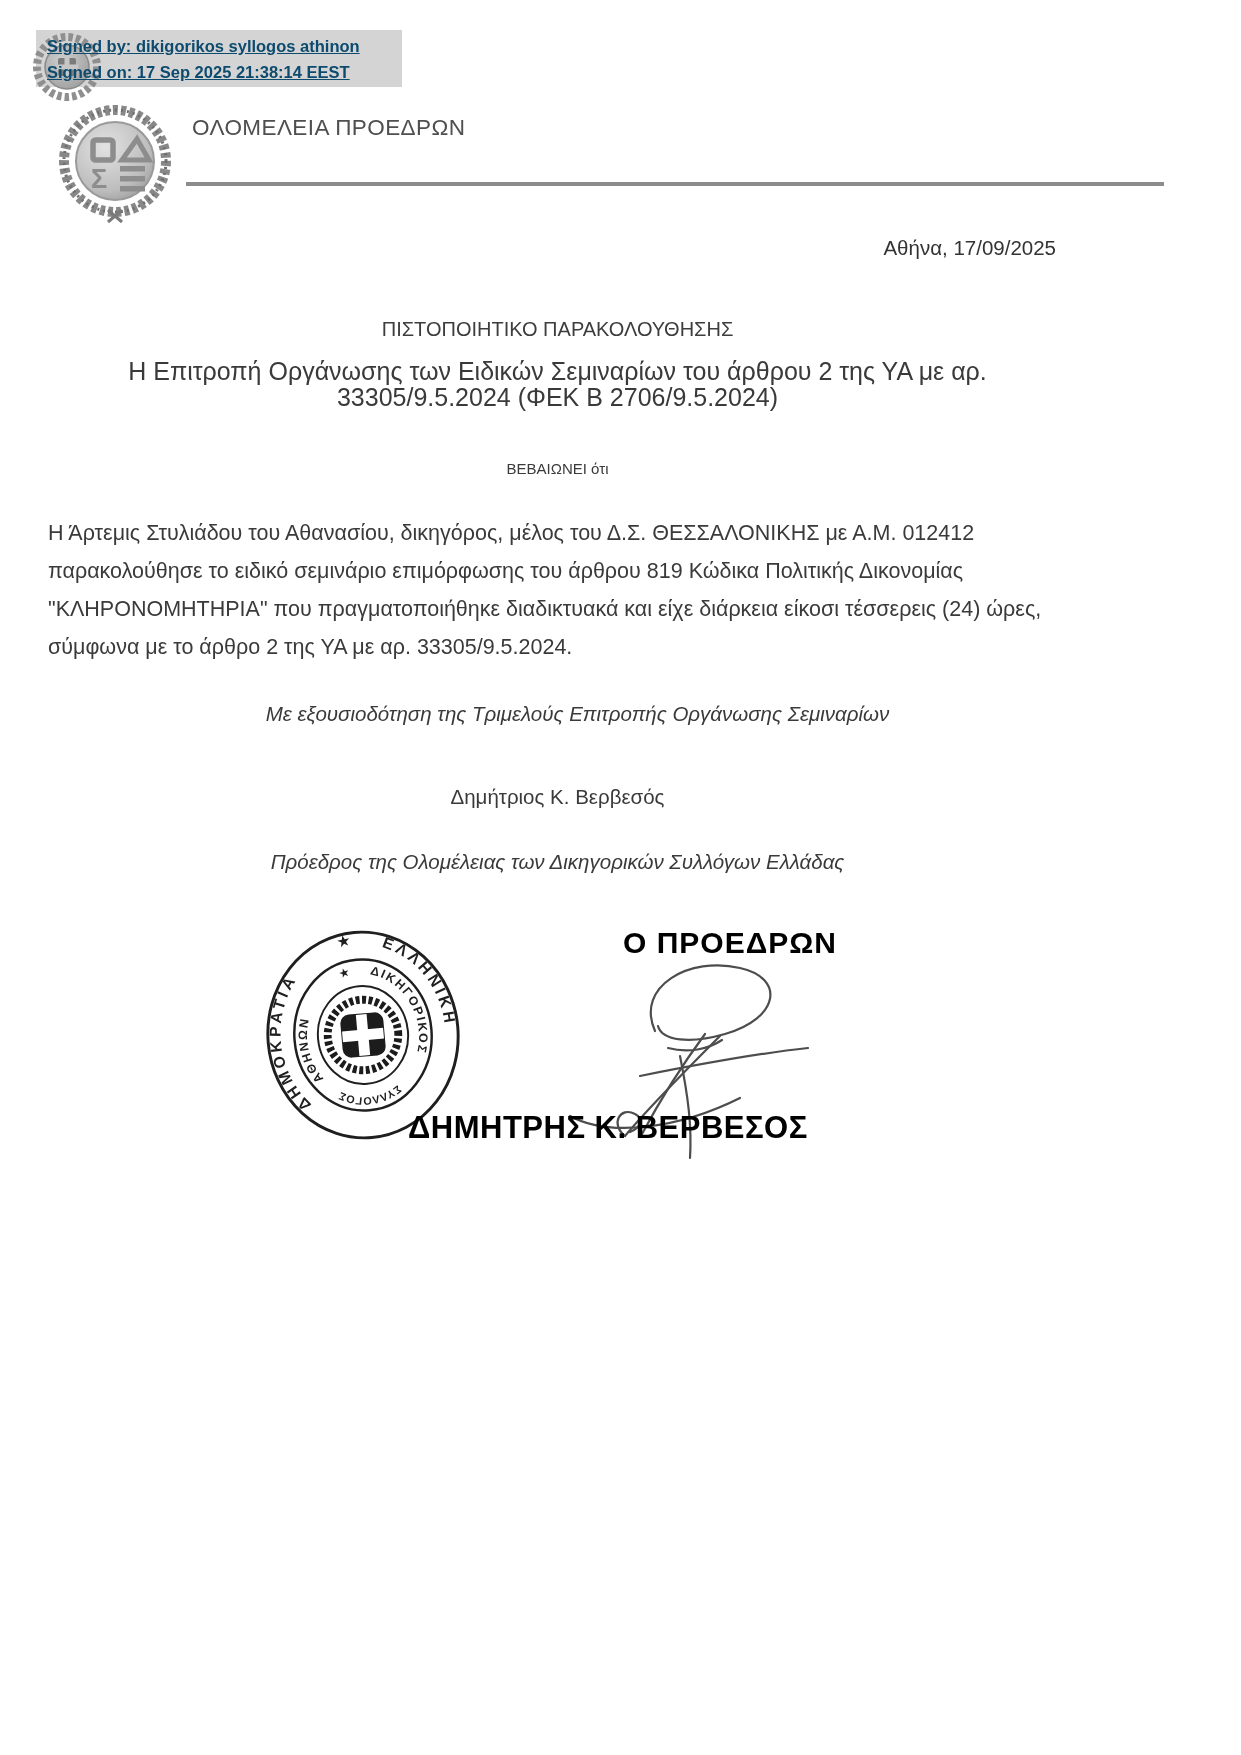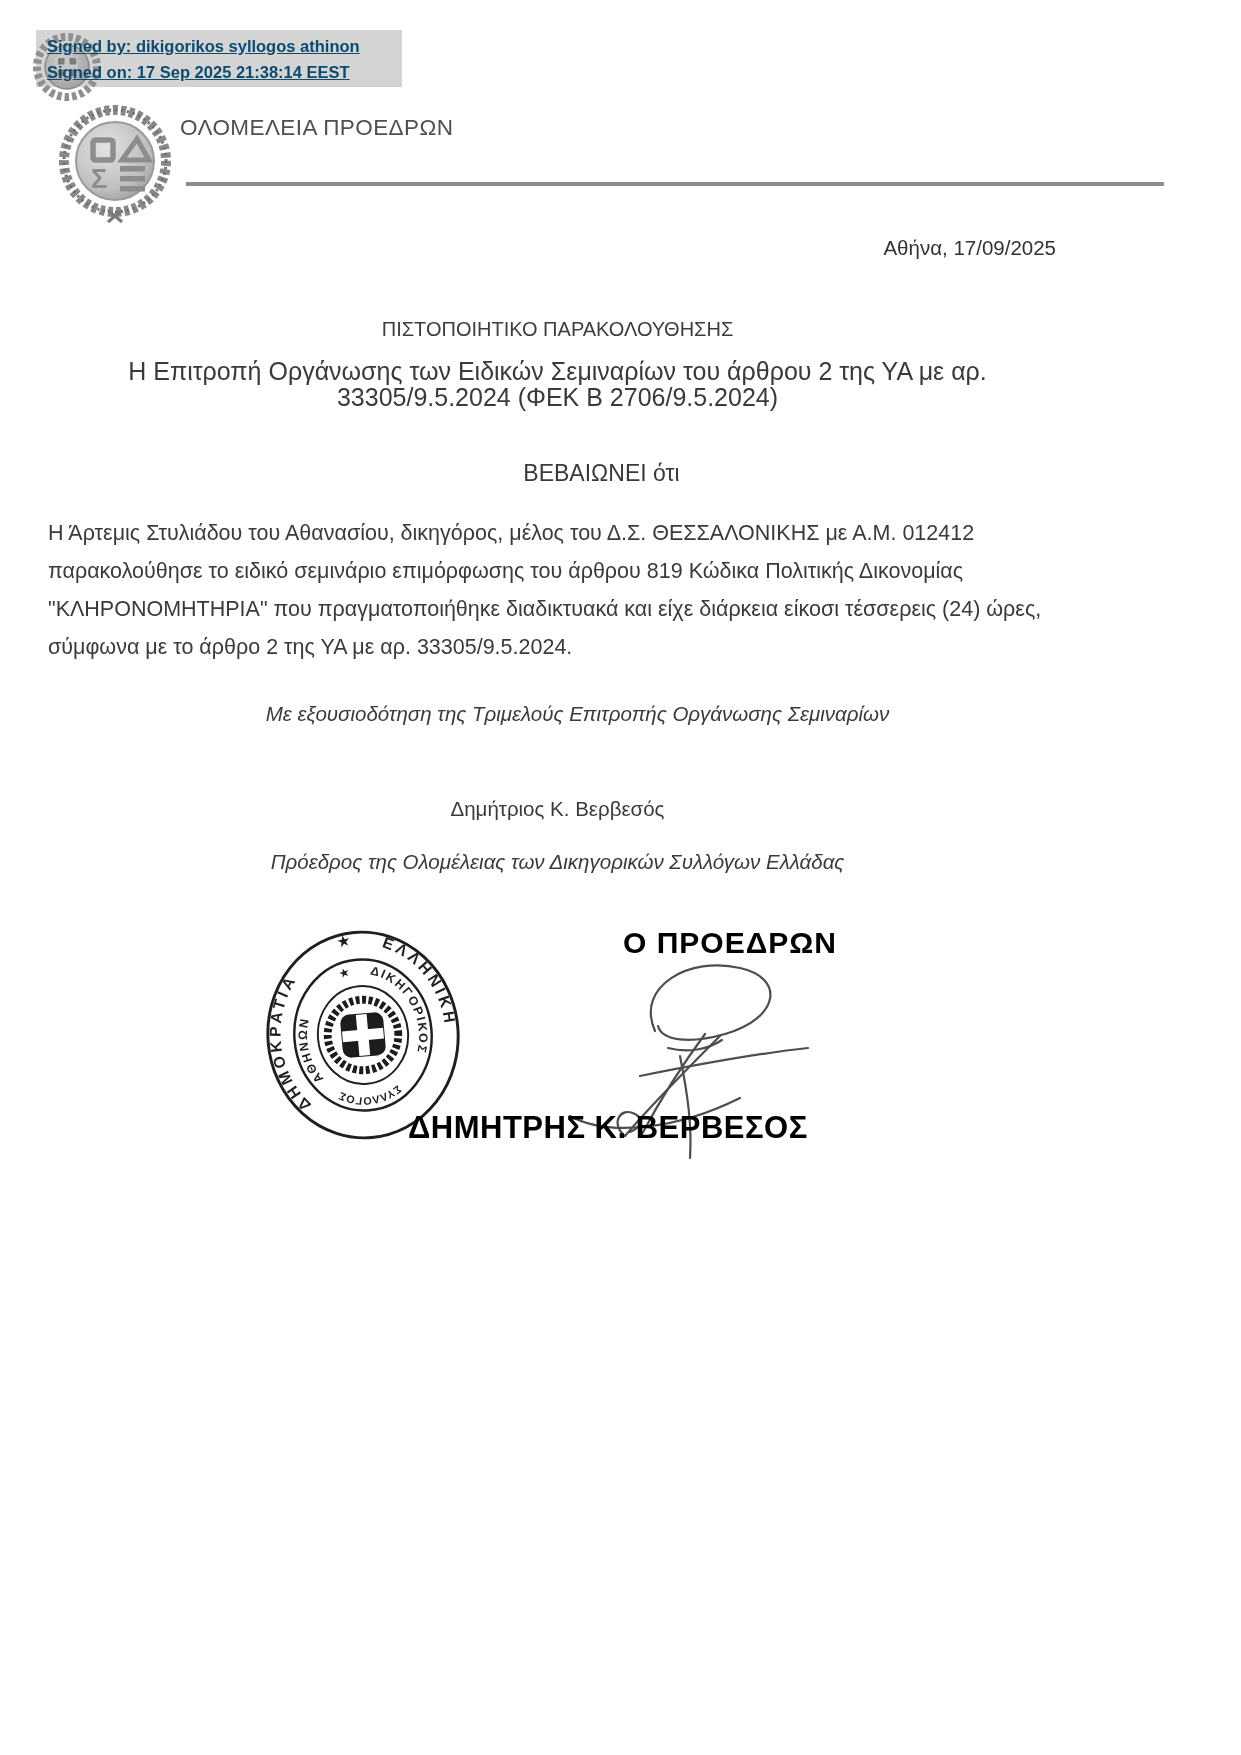--- a/index.html
+++ b/index.html
@@ -6,32 +6,32 @@
   .page{
     position:relative;width:1241px;height:1755px;background:#ffffff;overflow:hidden;
     font-family:"Liberation Sans","DejaVu Sans",sans-serif;color:#3a3a3a;
   }
   
   .sig-banner{position:absolute;left:36px;top:30px;width:366px;height:57px;background:#d4d4d4;z-index:1;}
   .banner-seal{position:absolute;left:28px;top:26px;width:78px;height:82px;z-index:2;}
   .sig-text{position:absolute;left:47px;top:33px;z-index:3;font-weight:bold;font-size:16.5px;line-height:26px;color:#0c4a6e;white-space:nowrap;text-decoration:underline;}
   
   .header-logo{position:absolute;left:56px;top:100px;width:118px;height:128px;}
-  .org-name{position:absolute;left:180px;top:112px;font-size:22.5px;line-height:31px;color:#4f4f4f;letter-spacing:0.4px;white-space:nowrap;}
+  .org-name{position:absolute;left:192px;top:112px;font-size:22.5px;line-height:31px;color:#4f4f4f;letter-spacing:0.4px;white-space:nowrap;}
   .header-rule{position:absolute;left:186px;top:182px;width:978px;height:4px;background:#8c8c8c;}
   
   .centered{position:absolute;left:0;width:1115px;text-align:center;white-space:nowrap;}
   .date-line{position:absolute;left:0;top:236px;width:1056px;text-align:right;font-size:20.5px;color:#333;}
   .doc-title{top:318px;font-size:20px;color:#3d3d3d;}
   .doc-subtitle1{top:357px;font-size:25px;}
   .doc-subtitle2{top:383px;font-size:25px;}
-  .certifies{top:460px;font-size:23px;padding-left:44px;}
+  .certifies{top:460px;font-size:15px;}
   .body-par{position:absolute;left:48px;top:514px;width:1150px;font-size:21.5px;line-height:38px;color:#3a3a3a;}
   .auth-line{top:702px;font-size:20.5px;font-style:italic;padding-left:20px;}
-  .signatory-name{top:785px;font-size:20.5px;margin-top:12px;}
+  .signatory-name{top:785px;font-size:20.5px;}
   .signatory-title{top:850px;font-size:20.5px;font-style:italic;}
   
   .stamp{position:absolute;left:263px;top:926px;width:200px;height:218px;transform:rotate(-5deg);}
   .president-label{position:absolute;left:560px;top:926px;width:340px;text-align:center;font-weight:bold;font-size:30px;letter-spacing:1px;color:#000;white-space:nowrap;}
   .signature-svg{position:absolute;left:540px;top:956px;width:270px;height:204px;}
   .president-name{position:absolute;left:408px;top:1110px;width:474px;text-align:left;font-weight:bold;font-size:31px;letter-spacing:0.5px;color:#000;white-space:nowrap;}
 </style>
 </head>
 <body>
 

